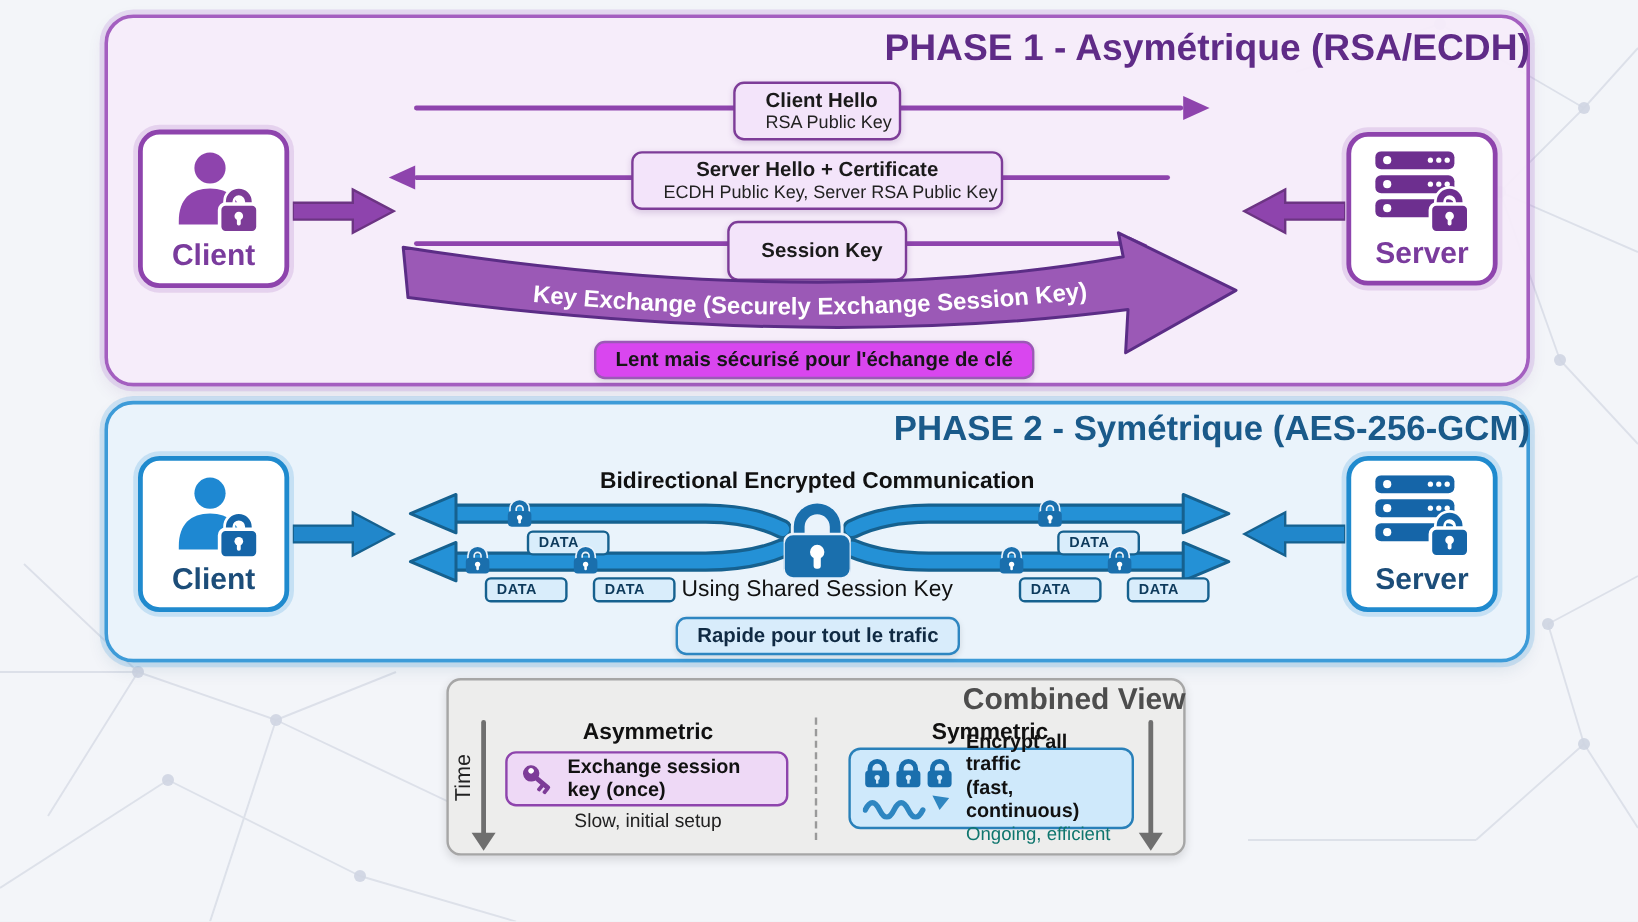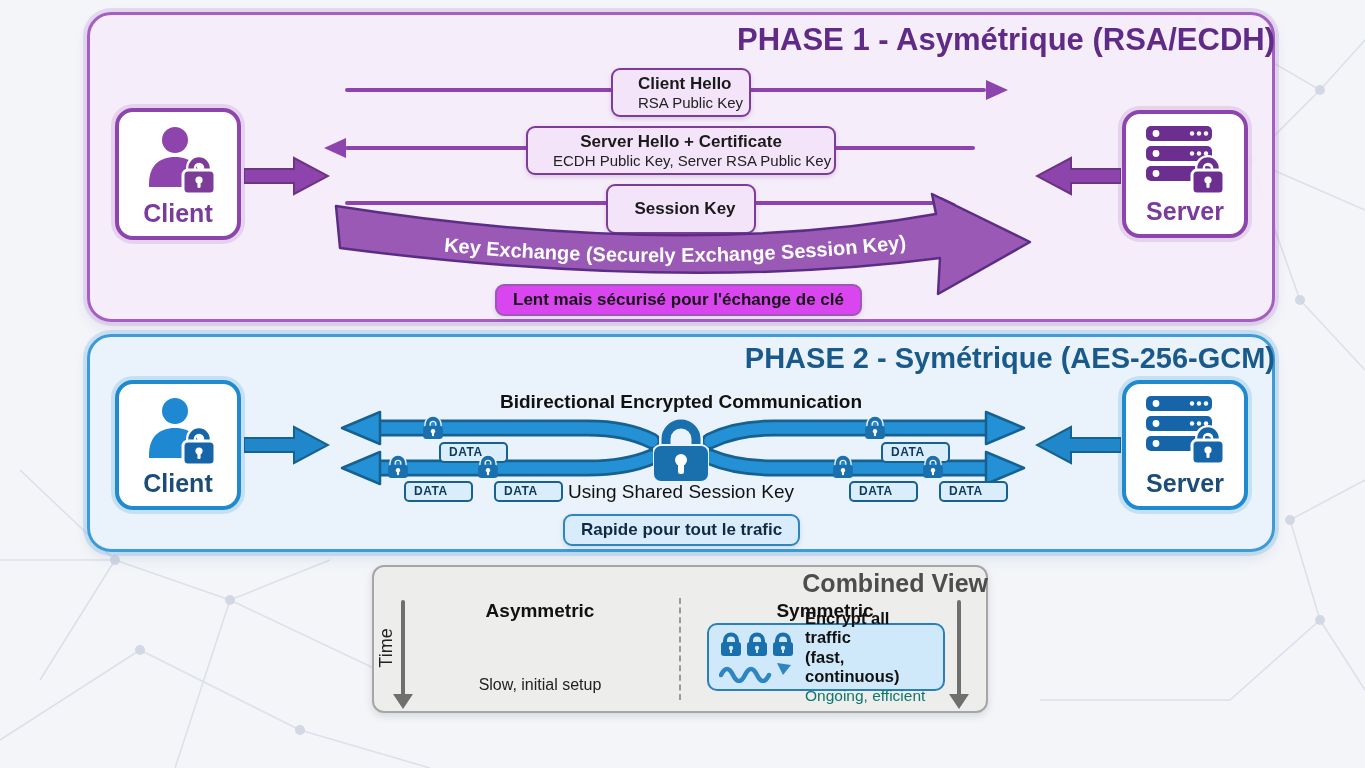--- a/index.html
+++ b/index.html
@@ -380,20 +380,35 @@
   <div class="abs title t-combined">Combined View</div>
 
   <div class="abs vline" style="left:401px;top:600px;height:96px;"></div>
   <div class="abs head-down" style="left:393px;top:694px;"></div>
   <div class="abs time-label" style="left:351px;top:638px;width:70px;height:20px;">Time</div>
 
   <div class="abs vline" style="left:957px;top:600px;height:96px;"></div>
   <div class="abs head-down" style="left:949px;top:694px;"></div>
 
   <div class="abs col-header" style="left:430px;top:600px;width:220px;">Asymmetric</div>
+  <div class="abs mini-box mini-purple" style="left:421px;top:626px;width:236px;height:46px;">
+    <svg width="30" height="30" viewBox="0 0 30 30">
+      <g transform="rotate(40 15 15)" fill="#7d3c98">
+        <circle cx="8" cy="15" r="6.8"></circle>
+          <circle cx="6.6" cy="13.4" r="2.3" fill="#fff"></circle>
+        <rect x="13" y="13.2" width="15" height="4" rx="1.5"></rect>
+        <rect x="20" y="15" width="3.2" height="7.5" rx="1.2"></rect>
+          <rect x="25" y="15" width="3.2" height="6.3" rx="1.2"></rect>
+      </g>
+    </svg>
+    <div class="mini-text">
+      <div>Exchange session</div>
+      <div>key (once)</div>
+    </div>
+  </div>
   <div class="abs note" style="left:430px;top:676px;width:220px;">Slow, initial setup</div>
 
   <div class="abs dashed-div" style="left:679px;top:598px;height:102px;"></div>
 
   <div class="abs col-header" style="left:705px;top:600px;width:240px;">Symmetric</div>
   <div class="abs mini-box mini-blue" style="left:707px;top:623px;width:238px;height:68px;gap:8px;">
     <div style="display:flex;flex-direction:column;gap:3px;align-items:flex-start;">
       <svg width="78" height="26" viewBox="0 0 78 26">
         <g>
           <path d="M6,11 v-2.5 a6,6 0 0 1 12,0 v2.5" fill="none" stroke="#1a6fad" stroke-width="4"></path>

